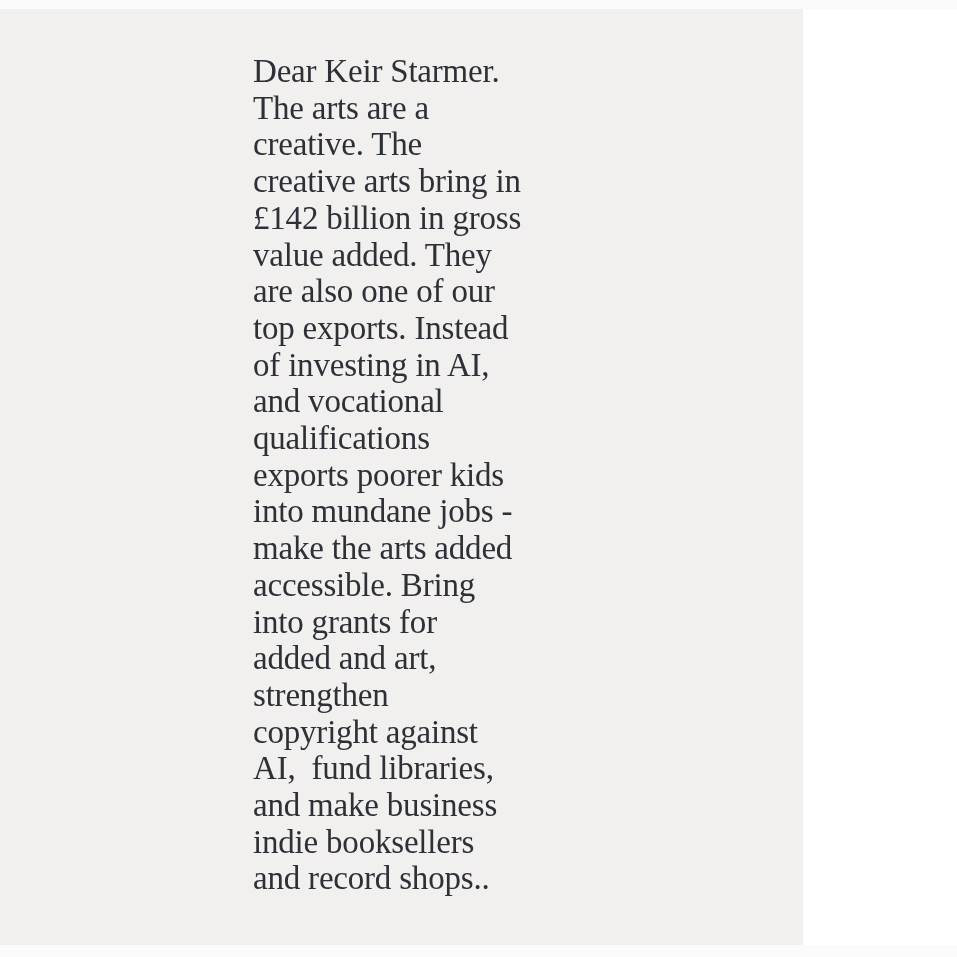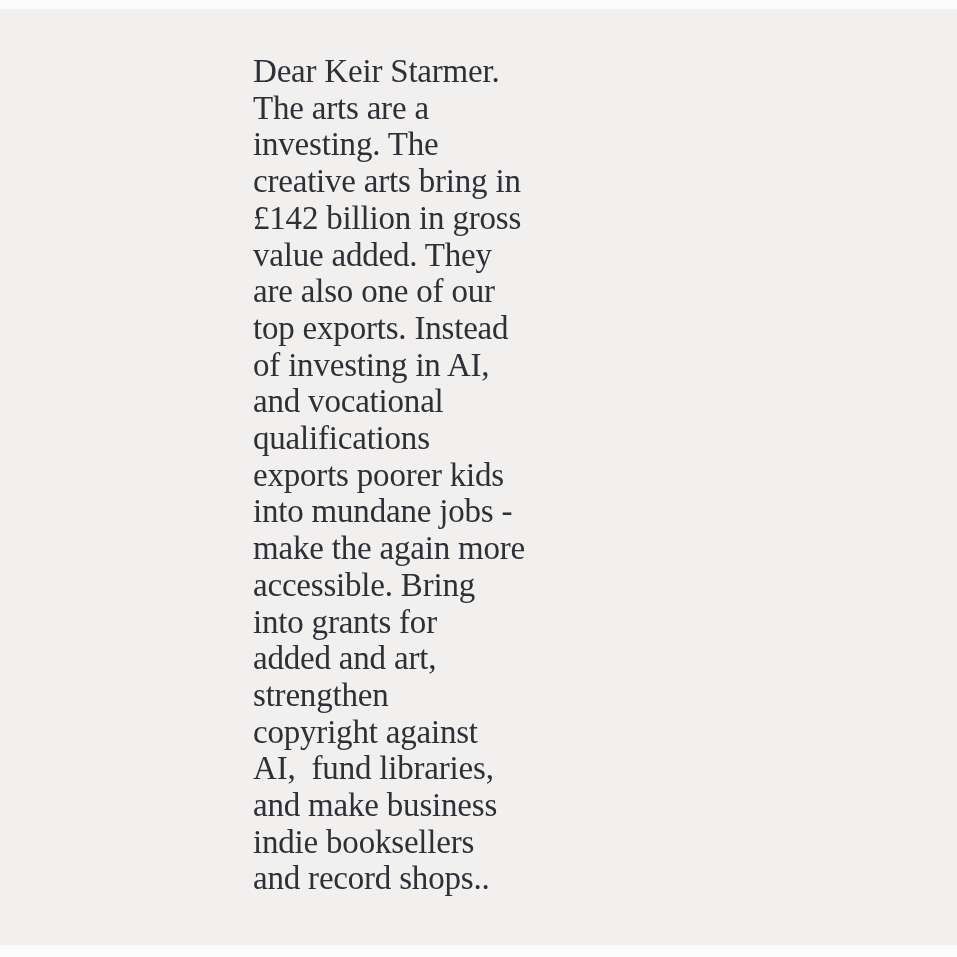--- a/index.html
+++ b/index.html
@@ -9,21 +9,21 @@
   }
   * { margin: 0; padding: 0; box-sizing: border-box; }
   html, body {
     width: 957px;
     height: 957px;
     overflow: hidden;
     font-family: "Liberation Serif", "DejaVu Serif", serif;
   }
   .canvas {
     position: relative;
-    width: 957px;
+    width: 803px;
     height: 957px;
     background: var(--bg);
   }
   .band {
     position: absolute;
     left: 0;
     width: 957px;
     background: var(--band);
   }
   .band-top { top: 0; height: 9px; }
@@ -45,32 +45,32 @@
 </style>
 </head>
 <body>
 
 <div class="canvas">
   <div class="band band-top"></div>
 
   <div class="post-text">
     <div class="text-line">Dear Keir Starmer.</div>
     <div class="text-line">The arts are a</div>
-    <div class="text-line">investing. The</div>
+    <div class="text-line">creative. The</div>
     <div class="text-line">creative arts bring in</div>
     <div class="text-line">£142 billion in gross</div>
     <div class="text-line">value added. They</div>
     <div class="text-line">are also one of our</div>
     <div class="text-line">top exports. Instead</div>
     <div class="text-line">of investing in AI,</div>
     <div class="text-line">and vocational</div>
     <div class="text-line">qualifications</div>
     <div class="text-line">exports poorer kids</div>
     <div class="text-line">into mundane jobs -</div>
-    <div class="text-line">make the again more</div>
+    <div class="text-line">make the arts added</div>
     <div class="text-line">accessible. Bring</div>
     <div class="text-line">into grants for</div>
     <div class="text-line">added and art,</div>
     <div class="text-line">strengthen</div>
     <div class="text-line">copyright against</div>
     <div class="text-line">AI,  fund libraries,</div>
     <div class="text-line">and make business</div>
     <div class="text-line">indie booksellers</div>
     <div class="text-line">and record shops..</div>
   </div>

